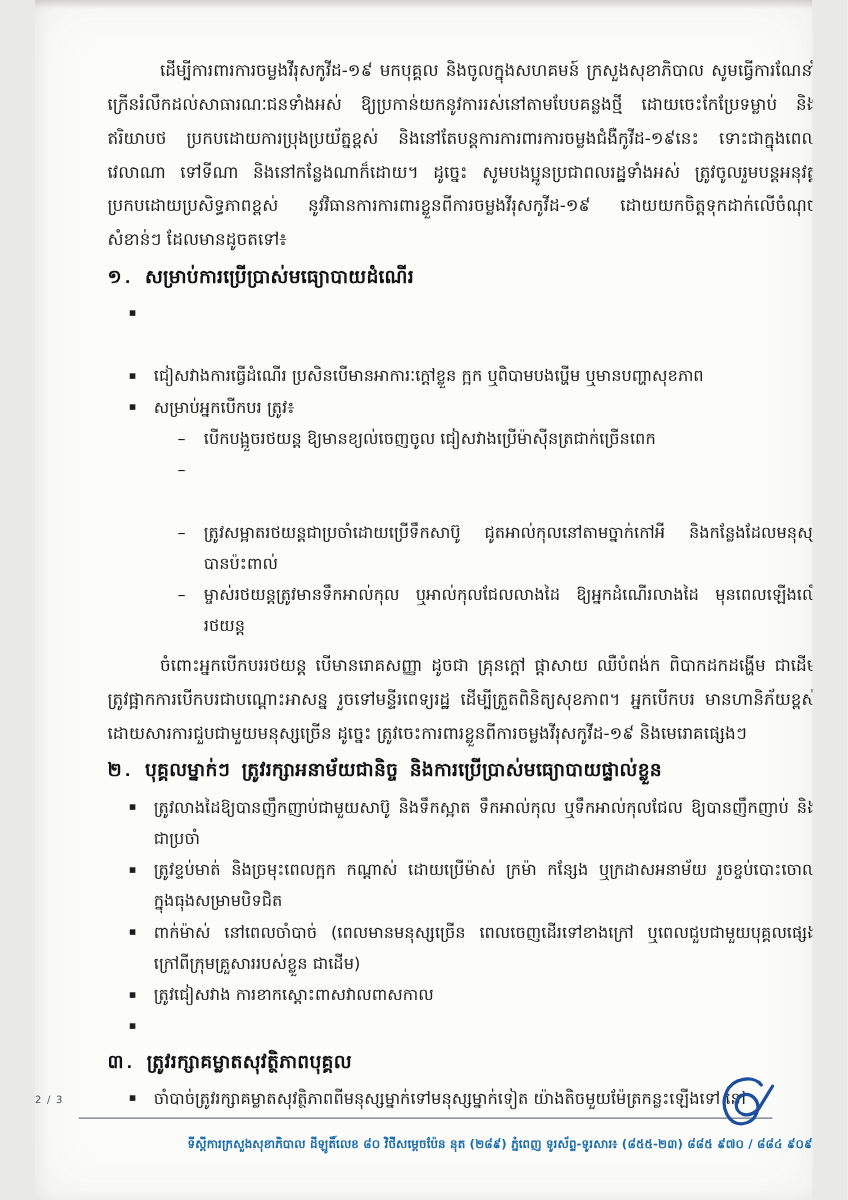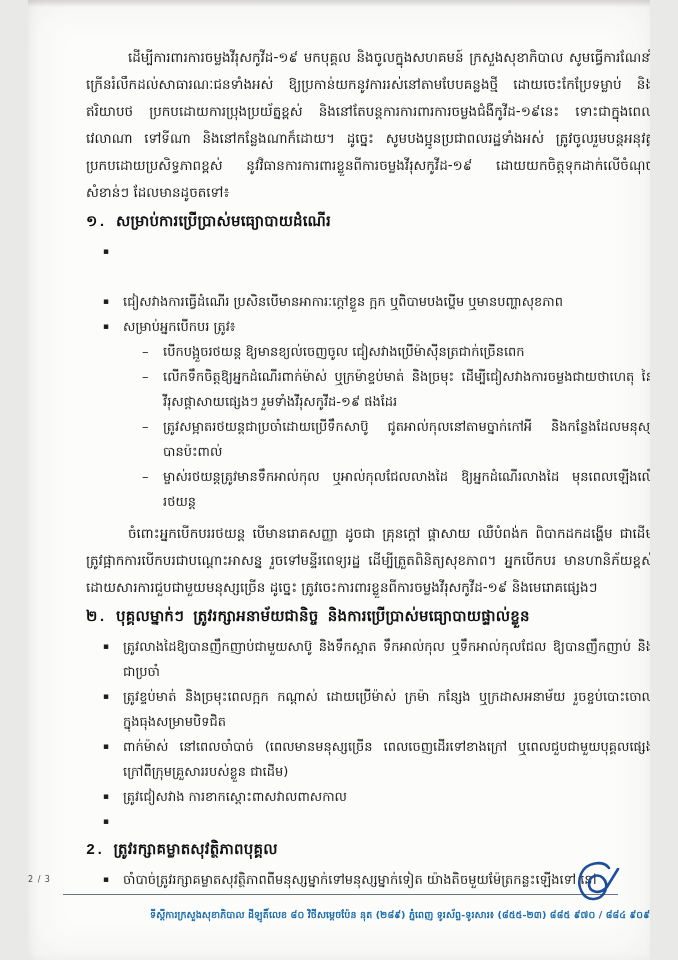--- a/index.html
+++ b/index.html
@@ -82,21 +82,20 @@
     <div class="bullet l1">
       <span class="marker">▪</span>
       <span>សម្រាប់អ្នកបើកបរ ត្រូវ៖</span>
     </div>
     <div class="sub l1">
       <span class="marker">–</span>
       <span>បើកបង្អួចរថយន្ត ឱ្យមានខ្យល់ចេញចូល ជៀសវាងប្រើម៉ាស៊ីនត្រជាក់ច្រើនពេក</span>
     </div>
     <div class="sub l2">
       <span class="marker">–</span>
-      <span>លើកទឹកចិត្តឱ្យអ្នកដំណើរពាក់ម៉ាស់ ឬក្រម៉ាខ្ទប់មាត់ និងច្រមុះ ដើម្បីជៀសវាងការចម្លងជាយថាហេតុ នៃវីរុសផ្តាសាយផ្សេងៗ រួមទាំងវីរុសកូវីដ-១៩ ផងដែរ</span>
     </div>
     <div class="sub l2">
       <span class="marker">–</span>
       <span>ត្រូវសម្អាតរថយន្តជាប្រចាំដោយប្រើទឹកសាប៊ូ ជូតអាល់កុលនៅតាមច្នាក់កៅអី និងកន្លែងដែលមនុស្សបានប៉ះពាល់</span>
     </div>
     <div class="sub l2">
       <span class="marker">–</span>
       <span>ម្ចាស់រថយន្តត្រូវមានទឹកអាល់កុល ឬអាល់កុលជែលលាងដៃ ឱ្យអ្នកដំណើរលាងដៃ មុនពេលឡើងលើរថយន្ត</span>
     </div>
 
@@ -118,21 +117,21 @@
       <span>ពាក់ម៉ាស់ នៅពេលចាំបាច់ (ពេលមានមនុស្សច្រើន ពេលចេញដើរទៅខាងក្រៅ ឬពេលជួបជាមួយបុគ្គលផ្សេងក្រៅពីក្រុមគ្រួសាររបស់ខ្លួន ជាដើម)</span>
     </div>
     <div class="bullet l1">
       <span class="marker">▪</span>
       <span>ត្រូវជៀសវាង ការខាកស្តោះពាសវាលពាសកាល</span>
     </div>
     <div class="bullet l1">
       <span class="marker">▪</span>
     </div>
 
-    <div class="sec-title">2. ត្រូវរក្សាគម្លាតសុវត្ថិភាពបុគ្គល</div>
+    <div class="sec-title">៣. ត្រូវរក្សាគម្លាតសុវត្ថិភាពបុគ្គល</div>
 
     <div class="bullet l1">
       <span class="marker">▪</span>
       <span>ចាំបាច់ត្រូវរក្សាគម្លាតសុវត្ថិភាពពីមនុស្សម្នាក់ទៅមនុស្សម្នាក់ទៀត យ៉ាងតិចមួយម៉ែត្រកន្លះឡើងទៅ នៅ</span>
     </div>
 
   </div>
 
   <div class="page-num">2 / 3</div>
 

